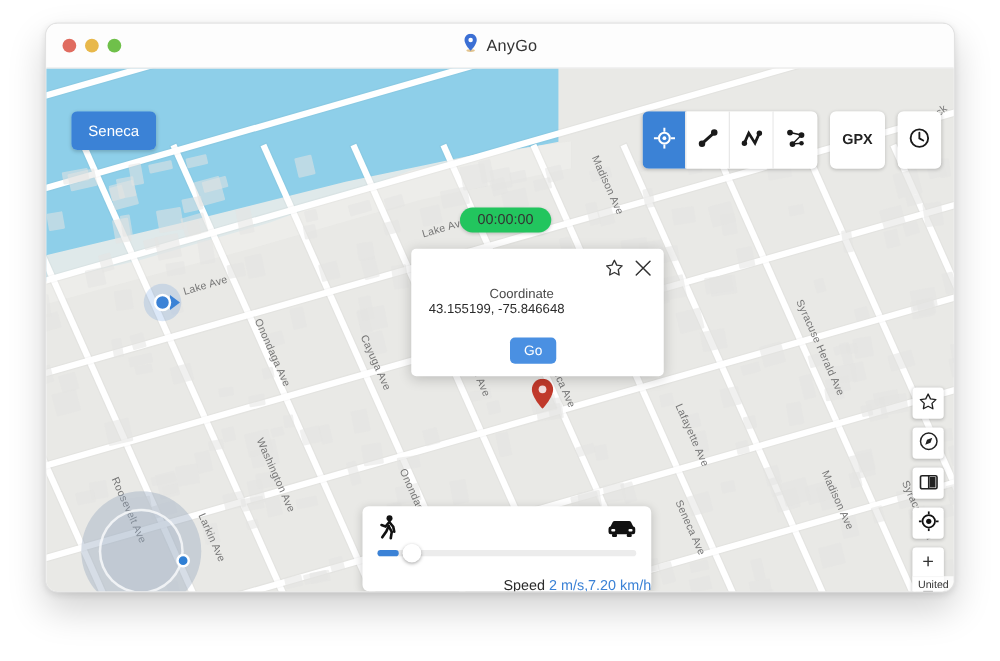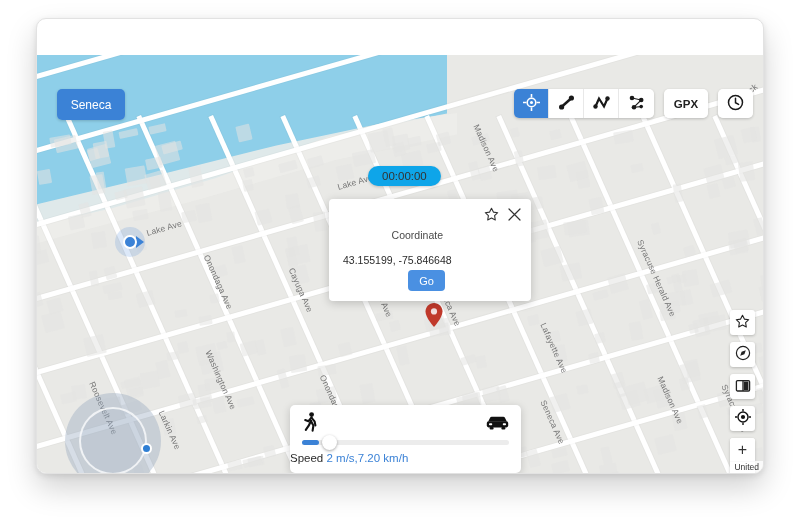--- a/index.html
+++ b/index.html
@@ -111,53 +111,53 @@
     background: #3b82d6; color: #fff;
     border: none; font-size: 12px;
     cursor: pointer;
     font-family: "Liberation Sans", sans-serif;
   }
 
   
   .toolgroup { position: absolute; right: 12px; top: 34px; display: flex; gap: 10px; }
   .tool-seg { display: flex; border-radius: 5px; overflow: hidden; box-shadow: 0 1px 3px rgba(0,0,0,.2); }
   .tool-btn {
-    width: 35px; height: 29px;
+    width: 35px; height: 46px;
     background: #fff; border: none;
     border-right: 1px solid #e8e8e8;
     display: flex; align-items: center; justify-content: center;
     cursor: pointer; padding: 0;
   }
   .tool-btn:last-child { border-right: none; }
   .tool-btn.active { background: #3b82d6; }
   .tool-btn.gpx { width: 44px; font-size: 11.5px; color: #222; font-weight: 600; font-family: "Liberation Sans", sans-serif; }
 
   
   .timer-pill {
     position: absolute; left: 331px; top: 111px;
     padding: 4px 14px;
-    background: #0ea5e9; border-radius: 12px;
+    background: #22c55e; border-radius: 12px;
     font-size: 11.5px; color: #333;
     box-shadow: 0 1px 3px rgba(0,0,0,.2);
     font-family: "Liberation Sans", sans-serif;
   }
 
   
   .popup {
     position: absolute; left: 292px; top: 144px;
     width: 202px; height: 102px;
     background: #fff; border-radius: 4px;
     box-shadow: 0 2px 10px rgba(0,0,0,.20);
   }
   .popup-actions { position: absolute; right: 10px; top: 8px; display: flex; gap: 9px; align-items: center; }
   .icon-btn { cursor: pointer; line-height: 0; }
   .popup-rows { position: absolute; left: 14px; top: 30px; }
   .popup-row { display: flex; margin-bottom: 9px; align-items: flex-end; flex-direction: column; }
   .popup-key { width: 60px; font-size: 10.5px; color: #4a4a4a; }
-  .popup-val { font-size: 10.5px; color: #2b2b2b; margin-top: 13px; }
+  .popup-val { font-size: 10.5px; color: #2b2b2b; }
   .go-btn {
     position: absolute; left: 79px; top: 71px;
     width: 37px; height: 21px;
     background: #4a90e2; color: #fff;
     border: none; border-radius: 4px;
     font-size: 11px; cursor: pointer;
     font-family: "Liberation Sans", sans-serif;
   }
 
   
@@ -174,22 +174,22 @@
     background: #ececec; border-radius: 3px;
   }
   .slider-fill { position: absolute; left: 0; top: 0; height: 5px; width: 17px; background: #3b82d6; border-radius: 3px; }
   .slider-thumb {
     position: absolute; left: 11px; top: -5px;
     width: 15px; height: 15px; border-radius: 50%;
     background: #fff; box-shadow: 0 1px 3px rgba(0,0,0,.35);
     cursor: pointer;
   }
   .speed-text {
-    position: absolute; left: 0; right: 0; top: 47px;
-    text-align: left; font-size: 11.5px; color: #2b2b2b;
+    position: absolute; left: 0; right: 0; top: 58px;
+    text-align: right; font-size: 11.5px; color: #2b2b2b;
   }
   .speed-value { color: #3b82d6; }
 
   
   .map-controls { position: absolute; right: 10px; top: 255px; display: flex; flex-direction: column; gap: 7px; align-items: flex-end; }
   .mc-btn {
     width: 25px; height: 25px;
     background: #fff; border: none; border-radius: 3px;
     box-shadow: 0 1px 3px rgba(0,0,0,.22);
     display: flex; align-items: center; justify-content: center;
@@ -222,20 +222,37 @@
   .acc-inner { position: absolute; left: 14px; top: 14px; width: 68px; height: 68px; border-radius: 50%; border: 2px solid rgba(255,255,255,.75); background: rgba(160,180,200,.18); }
   .acc-dot { position: absolute; left: 76px; top: 50px; width: 11px; height: 11px; border-radius: 50%; background: #2f7fd4; border: 2px solid #fff; }
 
   .pin { position: absolute; left: 388px; top: 248px; }
 </style>
 </head>
 <body>
 
 <div class="app-window">
 
+  <div class="titlebar">
+    <div class="traffic">
+      <div class="dot red"></div>
+      <div class="dot yellow"></div>
+      <div class="dot green"></div>
+    </div>
+    <div class="title-wrap">
+      <span>
+        <svg width="13" height="15" viewBox="0 0 13 15">
+          <ellipse cx="6.5" cy="13.4" rx="3.4" ry="1.1" fill="#d8b06a" opacity=".75"></ellipse>
+          <path d="M6.5 0C3.8 0 1.6 2.2 1.6 4.9c0 3.6 4.9 8.7 4.9 8.7s4.9-5.1 4.9-8.7C11.4 2.2 9.2 0 6.5 0z" fill="#3b6fd4"></path>
+          <circle cx="6.5" cy="4.9" r="1.8" fill="#ffffff"></circle>
+        </svg>
+      </span>
+      <span class="title-text">AnyGo</span>
+    </div>
+  </div>
 
   <div class="map">
 
     <div class="water"></div>
     <div class="shore-strip"></div>
 
     <div id="roads">
         <div class="road" style="left: -184px; top: 60px; width: 560px; height: 4.5px; transform: rotate(66deg);"></div>
         <div class="road" style="left: -112px; top: 60px; width: 560px; height: 4.5px; transform: rotate(66deg);"></div>
         <div class="road" style="left: -40px; top: 60px; width: 560px; height: 4.5px; transform: rotate(66deg);"></div>

